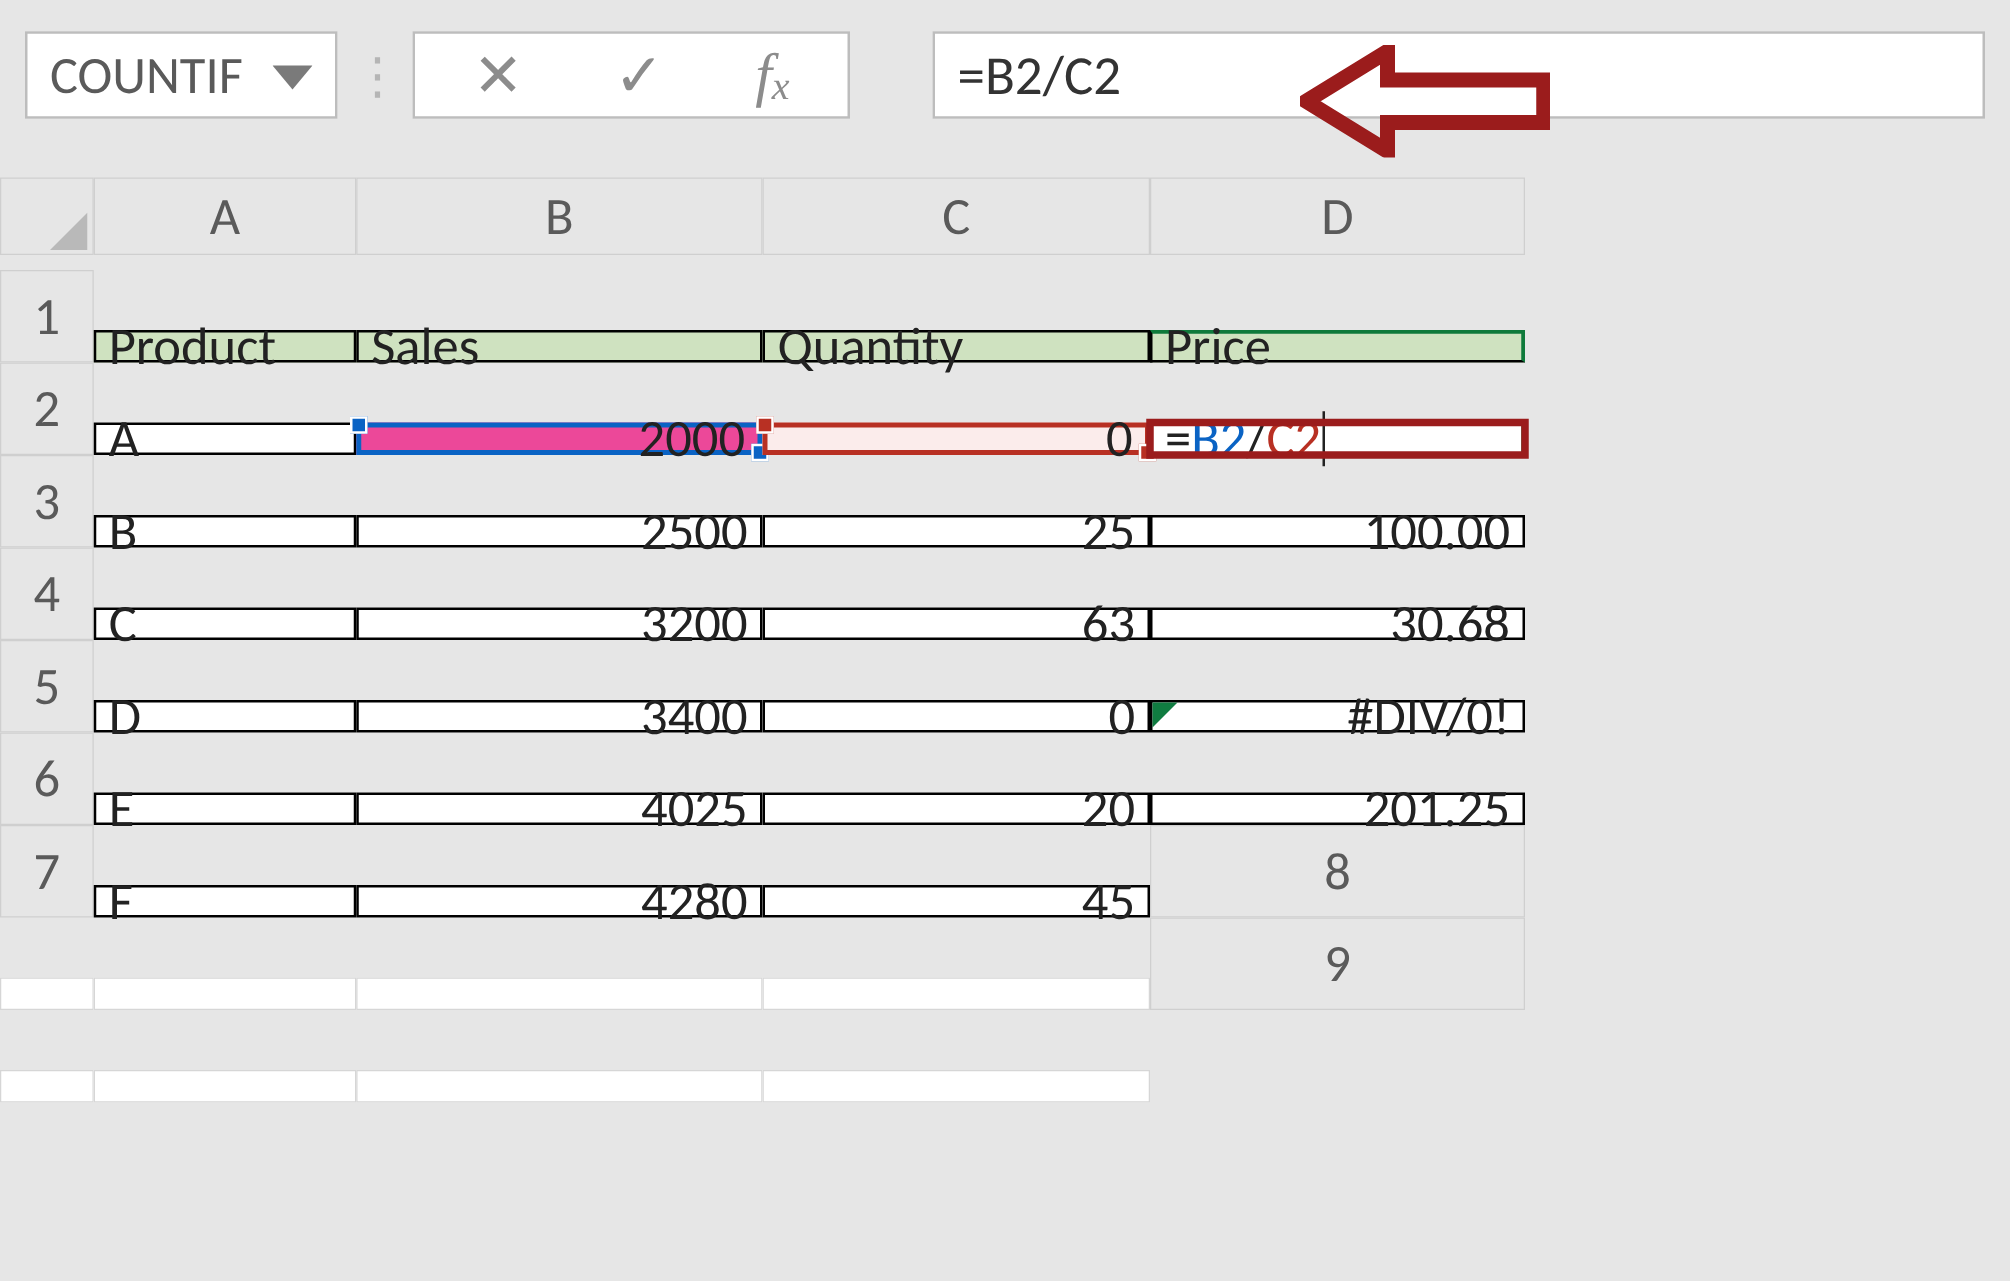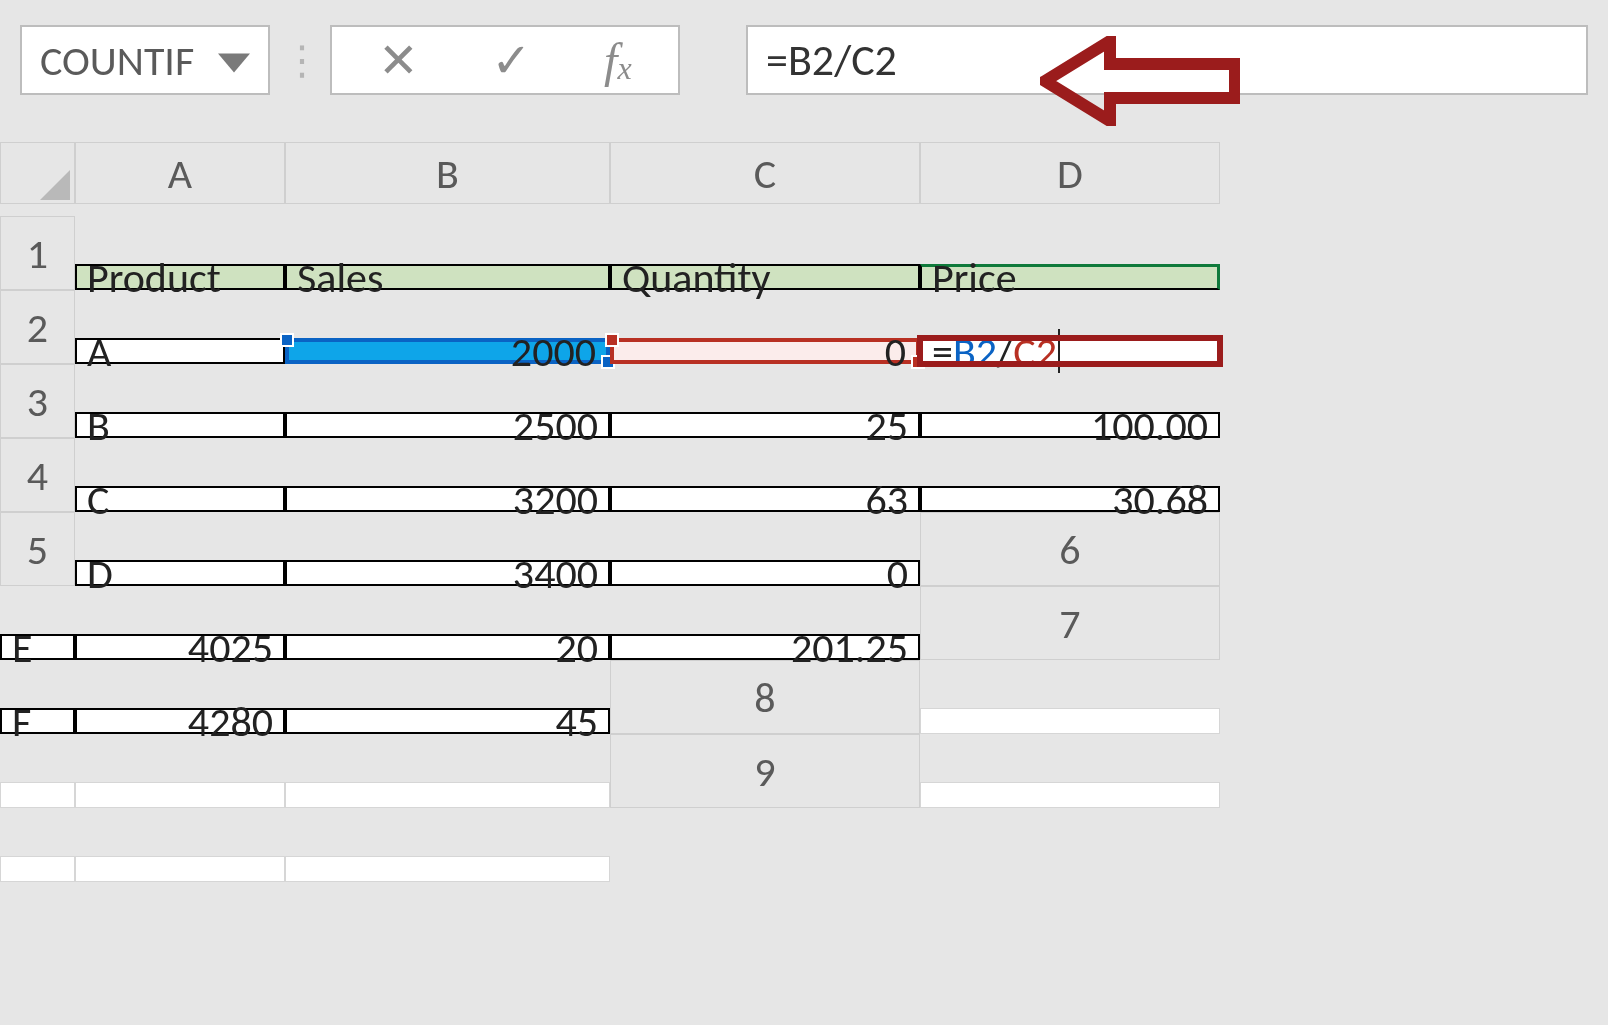--- a/index.html
+++ b/index.html
@@ -79,21 +79,21 @@
     margin-top: 48px;
   }
   .txt-l { justify-content: flex-start; }
   .txt-r { justify-content: flex-end; }
 
   
   .tbl { border: 2px solid #000 !important; }
   .th  { background: #cfe2c0; }
 
   
-  .ref-blue { border: 4px solid #0a63c4 !important; background: #0ea5e9; }
+  .ref-blue { border: 4px solid #0a63c4 !important; background: #ec4899; }
   .ref-red  { border: 4px solid #b83023 !important; background: #fbeceb; }
   .handle-sq {
     position: absolute; width: 14px; height: 14px;
   }
   .sq-blue { background:#0a63c4; border:2px solid #fff; }
   .sq-red  { background:#b83023; border:2px solid #fff; }
   .tl { top:-9px; left:-9px; } .br { bottom:-9px; right:-9px; }
 
   
   .active-edit {
@@ -201,20 +201,24 @@
     <div class="row-header">4</div>
     <div class="cell tbl txt-l">C</div>
     <div class="cell tbl txt-r">3200</div>
     <div class="cell tbl txt-r">63</div>
     <div class="cell tbl txt-r">30.68</div>
 
     <div class="row-header">5</div>
     <div class="cell tbl txt-l">D</div>
     <div class="cell tbl txt-r">3400</div>
     <div class="cell tbl txt-r">0</div>
+    <div class="cell tbl txt-r">
+      <span class="err-flag"></span>
+      <span>#DIV/0!</span>
+    </div>
 
     <div class="row-header">6</div>
     <div class="cell tbl txt-l">E</div>
     <div class="cell tbl txt-r">4025</div>
     <div class="cell tbl txt-r">20</div>
     <div class="cell tbl txt-r">201.25</div>
 
     <div class="row-header">7</div>
     <div class="cell tbl txt-l">F</div>
     <div class="cell tbl txt-r">4280</div>

